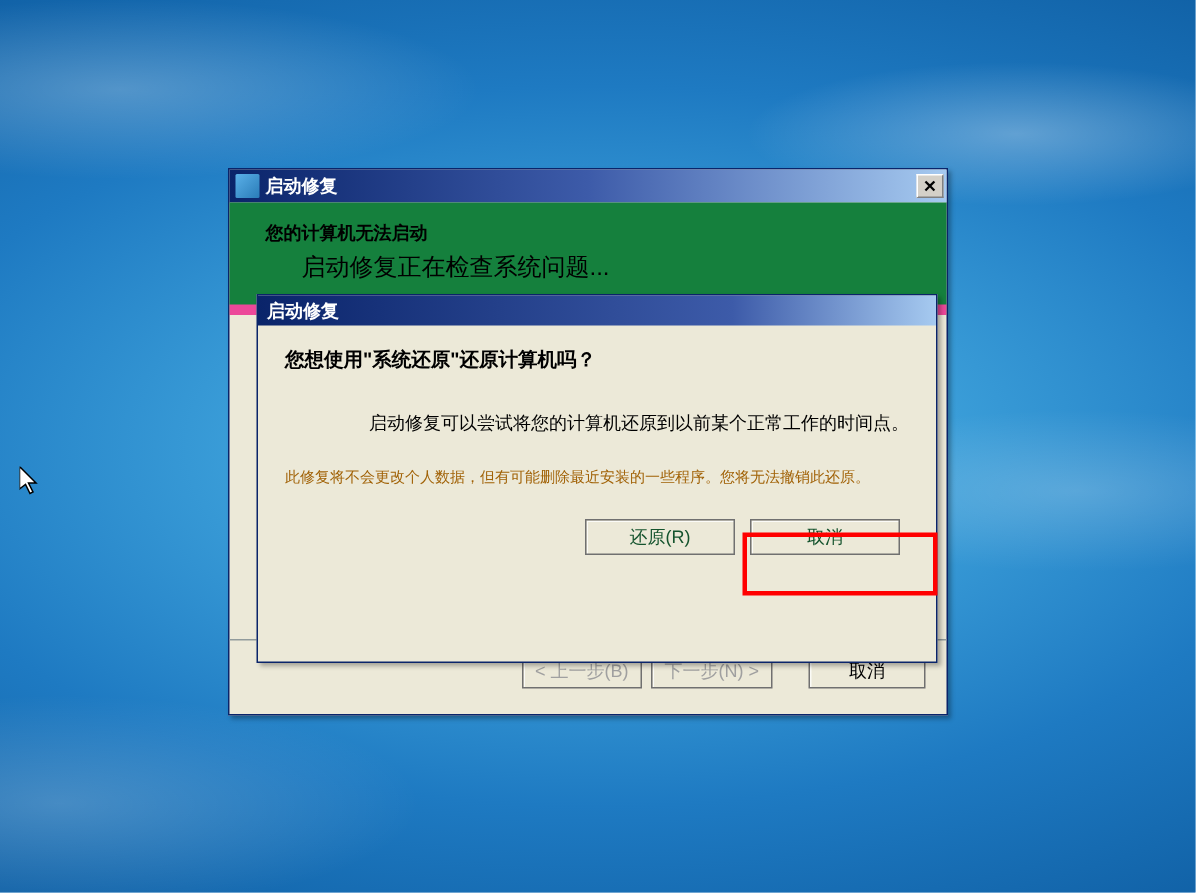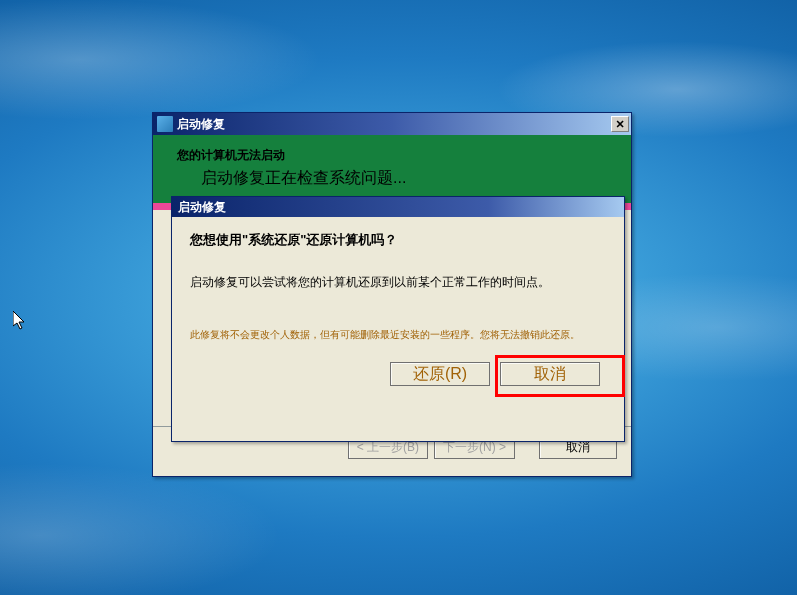--- a/index.html
+++ b/index.html
@@ -163,44 +163,45 @@
     }
     .inner-question {
       font-size: 13px;
       font-weight: bold;
       color: #000;
       margin-bottom: 24px;
     }
     .inner-p1 {
       font-size: 12px;
       color: #000;
-      margin-bottom: 36px;
+      margin-bottom: 20px;
       line-height: 1.5;
+      text-align: right;
     }
     .inner-p2 {
       font-size: 10px;
       color: #a16207;
       line-height: 1.5;
       margin-bottom: 20px;
     }
     .inner-buttons {
       display: flex;
       justify-content: flex-end;
       gap: 10px;
       padding-right: 6px;
     }
     .inner-btn {
       width: 100px;
       height: 24px;
       background: #ece9d8;
       border: 1px solid #707070;
       box-shadow: inset 1px 1px 0 rgba(255,255,255,0.8);
-      font-size: 16px;
+      font-size: 12px;
       font-family: inherit;
-      color: #a16207;
+      color: #14532d;
       cursor: default;
       display: inline-flex;
       align-items: center;
       justify-content: center;
     }
     .highlight-box {
       position: absolute;
       left: 495px;
       top: 355px;
       width: 130px;

